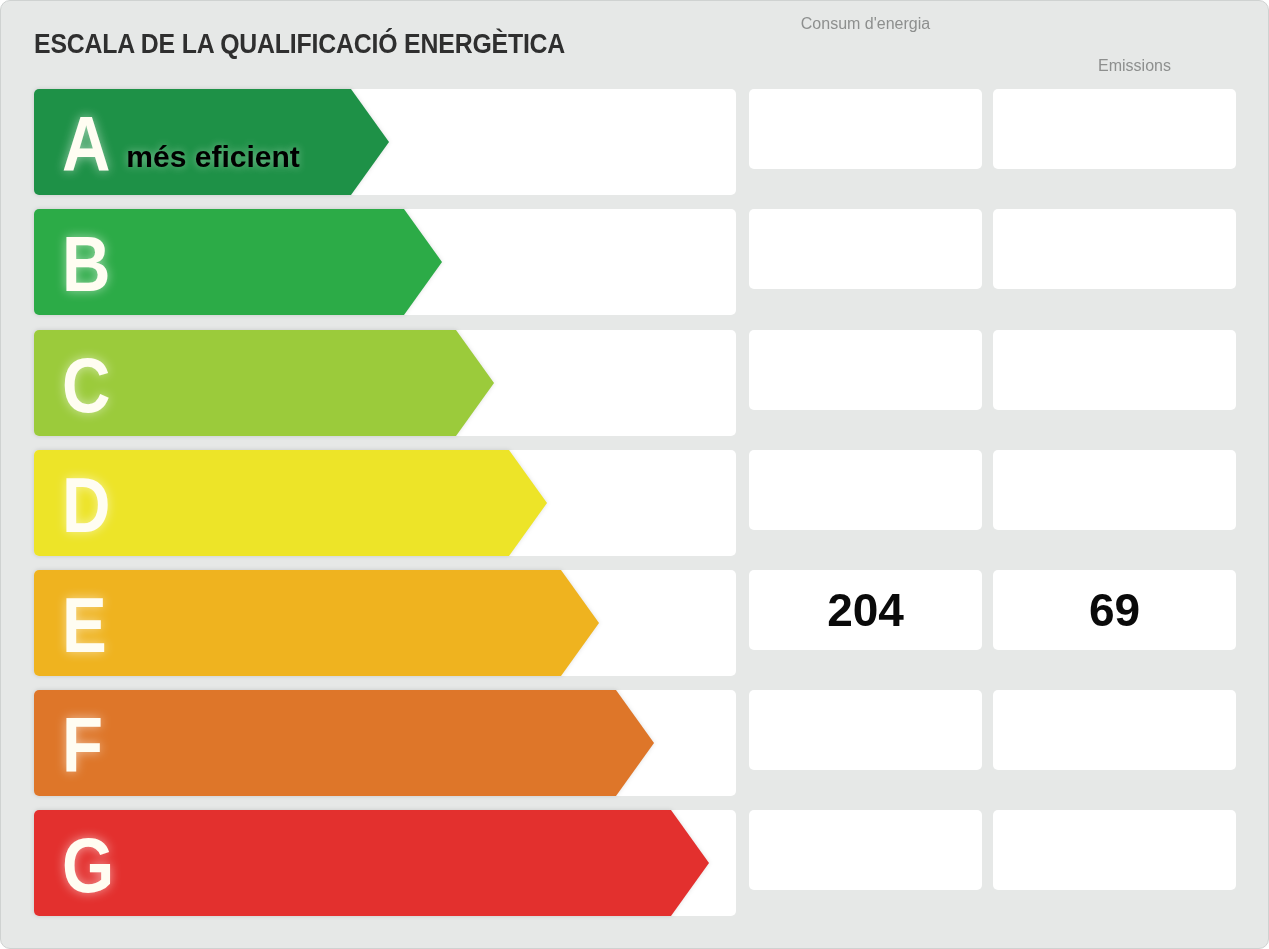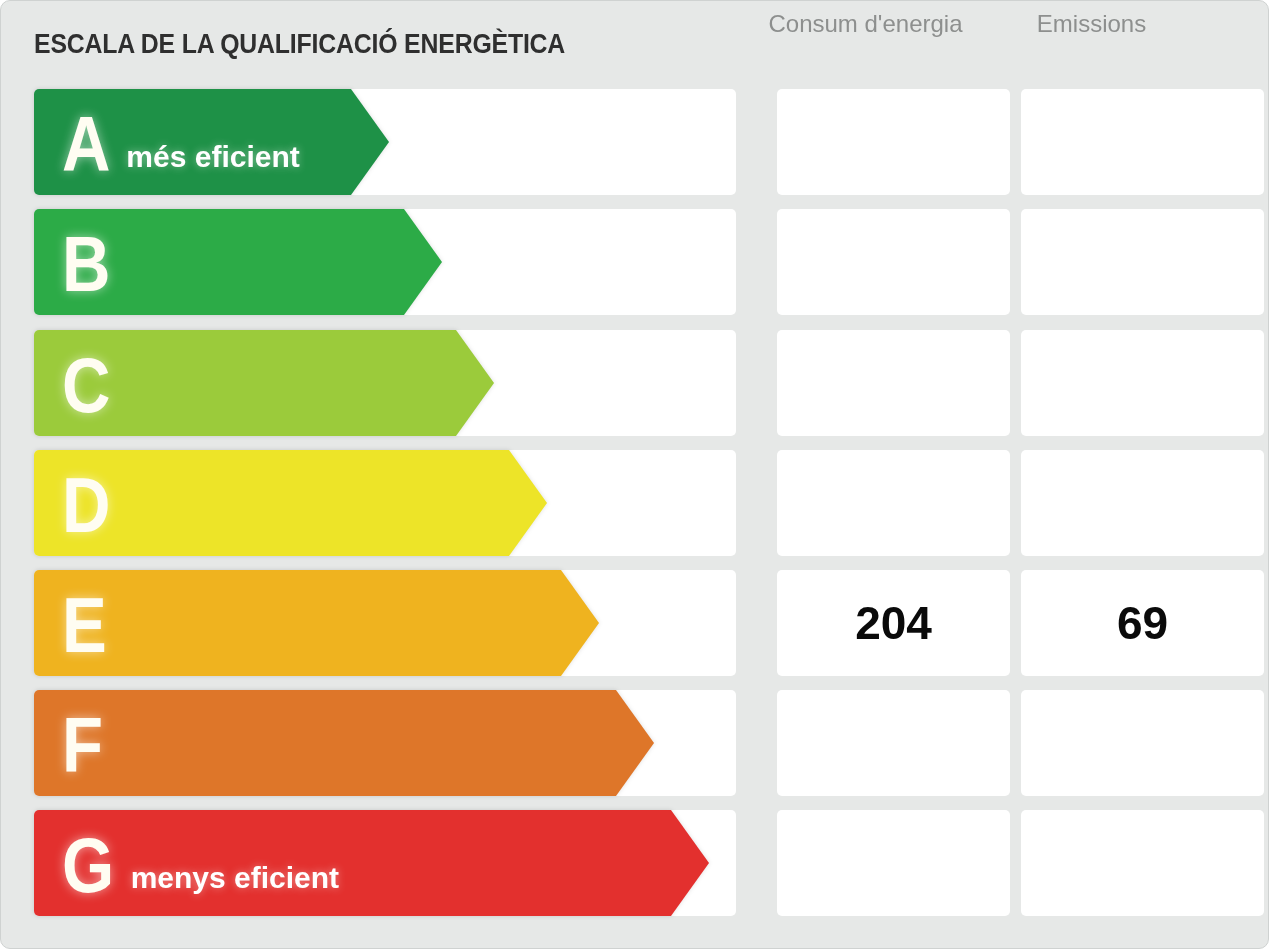--- a/index.html
+++ b/index.html
@@ -49,21 +49,21 @@
     white-space: nowrap;
   }
   .col-head {
     position: absolute;
     top: 8px;
     text-align: center;
     color: #8d8f8e;
     font-weight: 400;
   }
   .col-head .line1 {
-    font-size: 24px;
+    font-size: 16px;
     line-height: 30px;
     white-space: nowrap;
   }
   .col-head .line2 {
     font-size: 21px;
     line-height: 28px;
     white-space: nowrap;
   }
   .col-head sub {
     font-size: 14px;
@@ -71,21 +71,21 @@
     position: relative;
     top: 3px;
   }
   .col-head sup {
     font-size: 14px;
     vertical-align: baseline;
     position: relative;
     top: -8px;
   }
   #head-energy { left: 748px; width: 233px; }
-  #head-emis   { left: 969px; width: 243px; }
+  #head-emis   { left: 1012px; width: 243px; margin-top: 42px; }
 
   
   .row {
     position: absolute;
     left: 0;
     width: 1269px;
     height: 106px;
   }
 
   
@@ -132,39 +132,38 @@
     transform: scaleX(0.86);
     transform-origin: left center;
     text-shadow: 0 0 11px rgba(255,255,255,0.55);
     position: relative;
     top: 2px;
   }
   .grade-note {
     font-family: "Liberation Sans Narrow", "Liberation Sans", sans-serif;
     font-size: 30px;
     font-weight: bold;
-    color: #ffffff;
+    color: #000000;
     margin-left: 8px;
     position: relative;
     top: 15px;
     text-shadow: 0 0 8px rgba(255,255,255,0.45);
     white-space: nowrap;
   }
 
   
   .cell {
     position: absolute;
     top: 0;
-    height: 106px;
+    height: 80px;
     background: #ffffff;
     border-radius: 5px;
     display: flex;
     align-items: center;
     justify-content: center;
-    margin-left: 28px;
   }
   .cell-energy { left: 748px; width: 233px; }
   .cell-emis   { left: 992px; width: 243px; }
   .cell-value {
     font-size: 46px;
     font-weight: bold;
     color: #0a0a0a;
     letter-spacing: 0px;
   }
 </style>
@@ -236,20 +235,19 @@
         <div class="bar" style="width: 582px; background: rgb(222, 118, 41); color: rgb(222, 118, 41);">
           <span class="grade">F</span>
         </div>
         <div class="cell cell-energy"></div>
         <div class="cell cell-emis"></div>
       </div>
       <div class="row" style="top: 809px;">
         <div class="track"></div>
         <div class="bar" style="width: 637px; background: rgb(227, 48, 46); color: rgb(227, 48, 46);">
           <span class="grade">G</span>
-          <span class="grade-note">menys eficient</span>
         </div>
         <div class="cell cell-energy"></div>
         <div class="cell cell-emis"></div>
       </div>
     </div>
 
 </div>
 
 </body></html>

